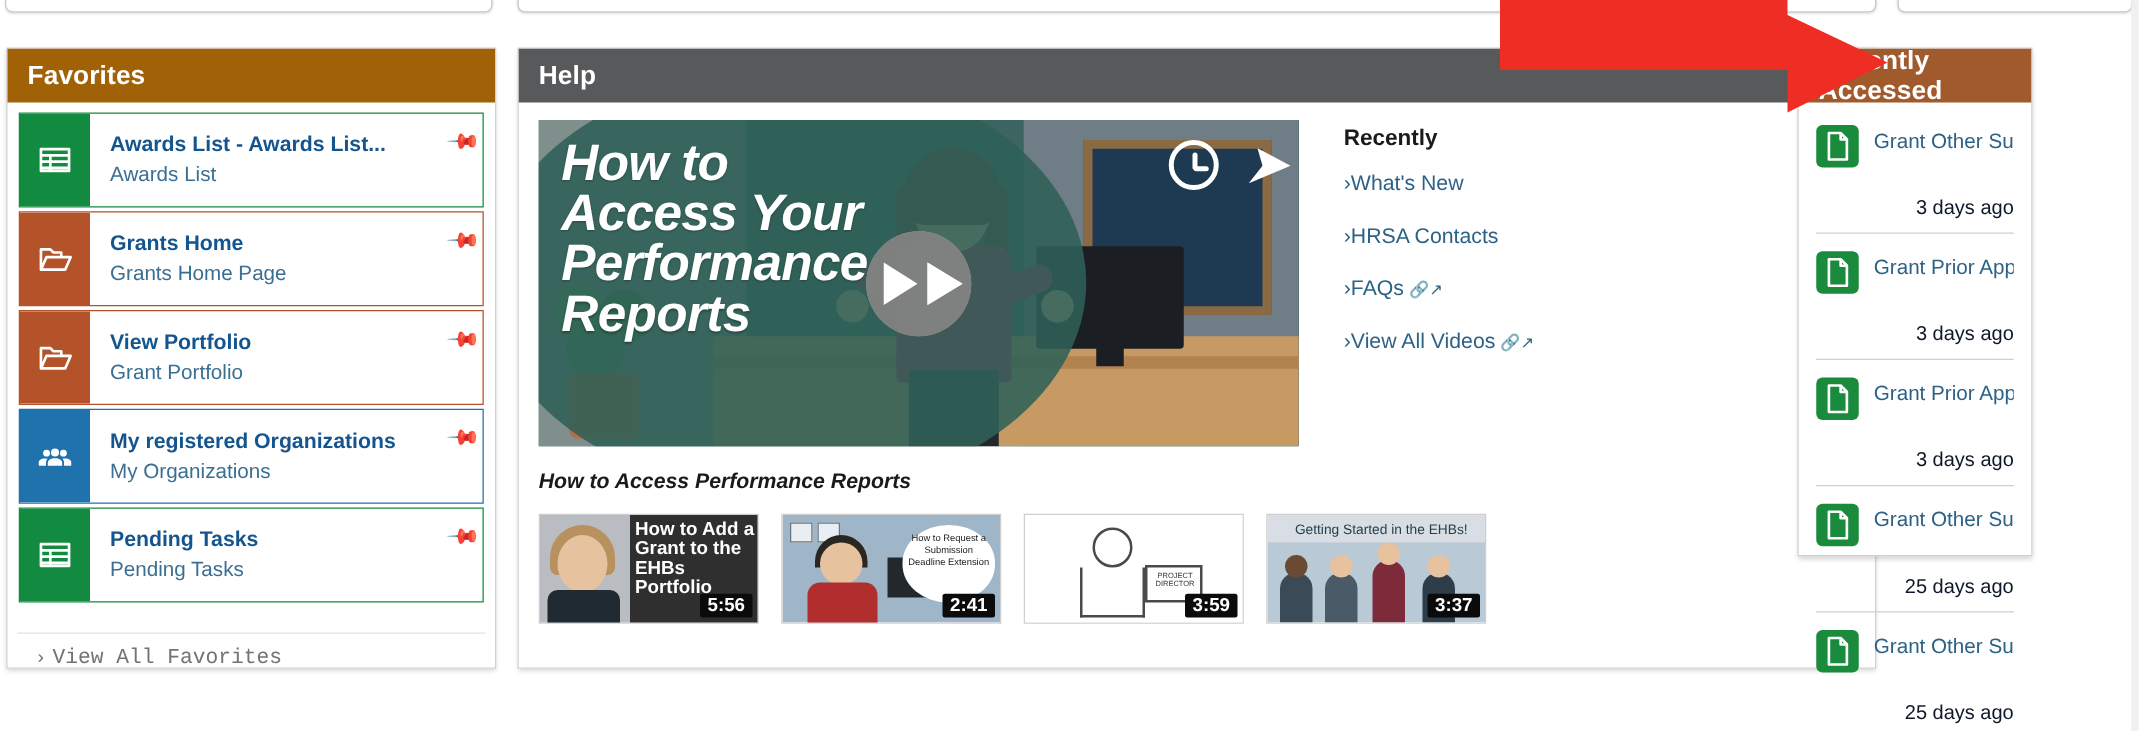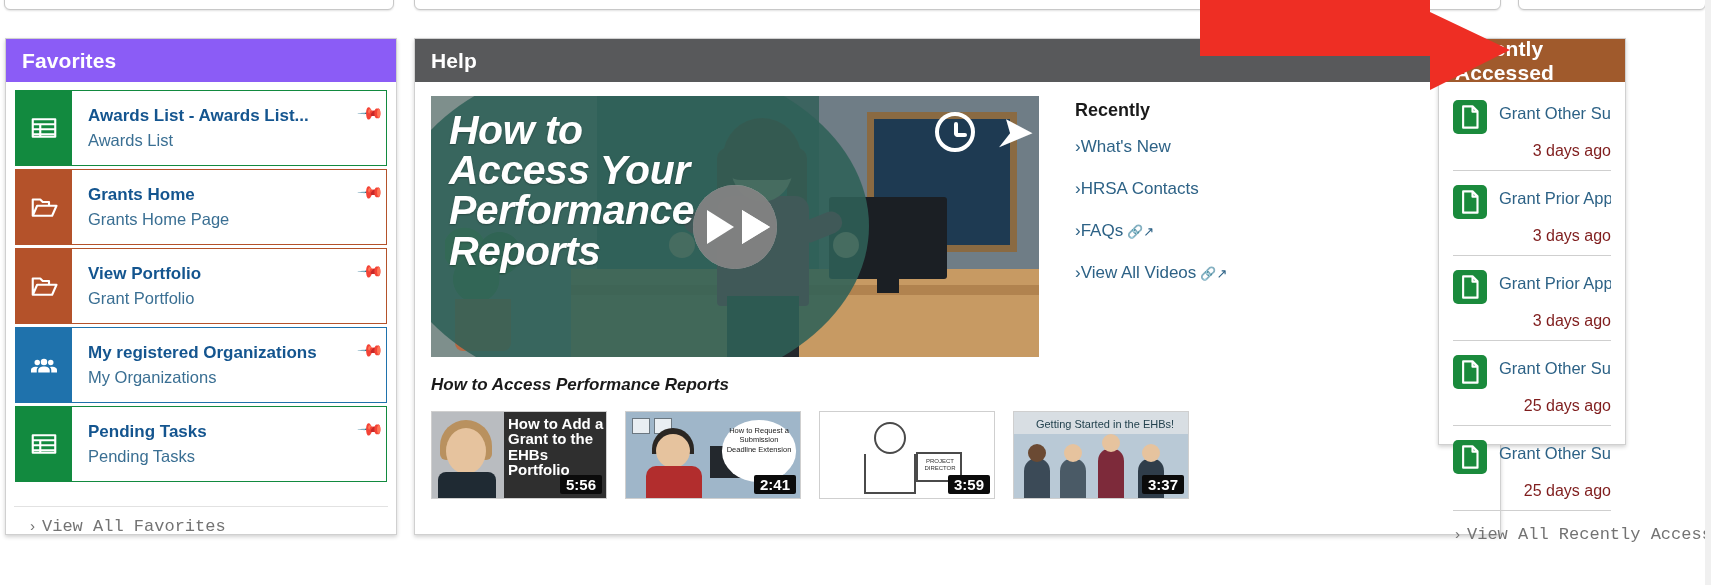--- a/index.html
+++ b/index.html
@@ -33,21 +33,21 @@
   }
   .panel-header {
     height:43px; display:flex; align-items:center;
     padding:0 16px;
     color:#ffffff; font-weight:bold; font-size:21px;
     letter-spacing:.1px;
   }
 
   
   #favorites { left:5px; top:38px; width:392px; height:497px; }
-  #favorites .panel-header { background:#8b5cf6; }
+  #favorites .panel-header { background:#a16207; }
   .fav-list { padding:8px 9px 15px 9px; }
   .fav-item {
     display:flex; align-items:stretch;
     height:76px; margin-bottom:3px;
     border:1px solid #cdcdcd; background:#fff;
     overflow:hidden;
   }
   .fav-icon {
     width:56px; flex:0 0 56px;
     display:flex; align-items:center; justify-content:center;
@@ -175,21 +175,21 @@
   #recent .panel-header { background:#a05a2c; }
   .recent-list { padding:4px 14px 0 14px; }
   .recent-item { padding:14px 0 10px 0; border-bottom:1px solid #cfcfcf; }
   .recent-row { display:flex; align-items:flex-start; }
   .rec-ico {
     flex:0 0 34px; width:34px; height:34px; border-radius:5px; background:#1a8a3c;
     display:flex; align-items:center; justify-content:center; margin-right:12px;
   }
   .rec-name { color:#2d6286; font-size:16.5px; line-height:1.2; padding-top:4px;
               white-space:nowrap; overflow:hidden; }
-  .rec-time { text-align:right; color:#7f1d1d; font-size:16px; margin-top:8px; }
+  .rec-time { text-align:right; color:#0f172a; font-size:16px; margin-top:24px; }
   .recent-footer { padding:14px 14px 0 14px; }
 
   
   #arrow { position:absolute; left:1180px; top:-6px; width:400px; height:100px; pointer-events:none; }
 
   
   .scroll-sliver { position:absolute; right:0; top:0; width:6px; height:585px; background:#f0f0f0; }
 </style>
 </head>
 <body>

